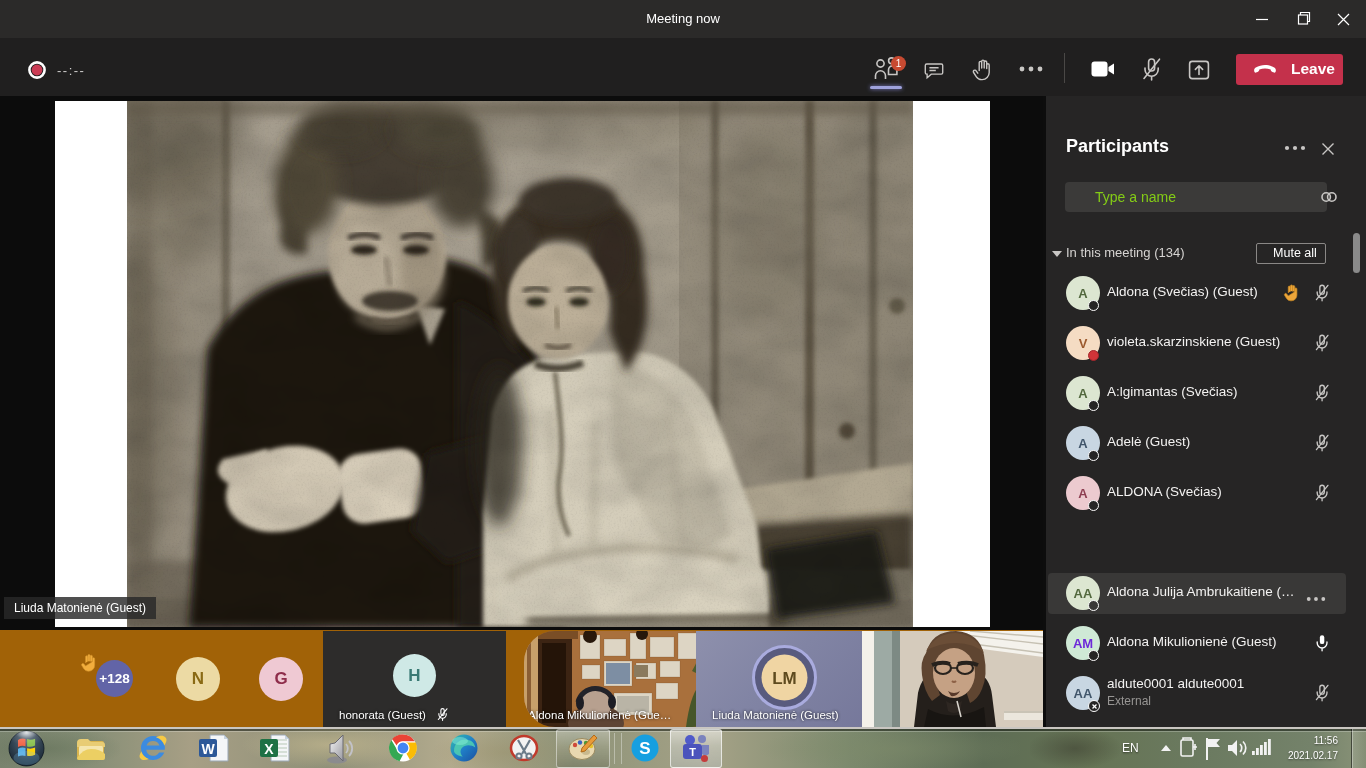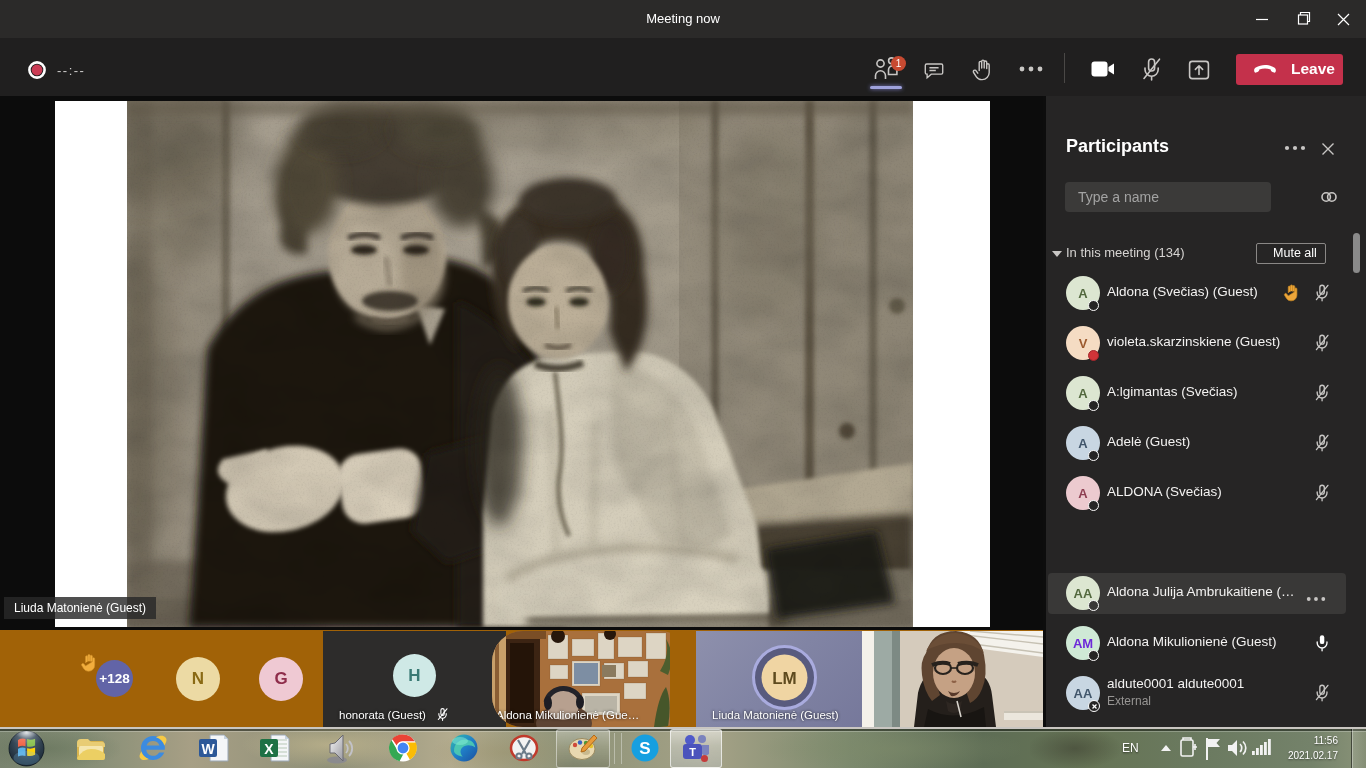--- a/index.html
+++ b/index.html
@@ -262,21 +262,21 @@
       <svg class="abs" style="left:112px;bottom:5px" width="15" height="15" viewBox="0 0 25 27">
         <g stroke="#ffffff" stroke-width="2" fill="none" stroke-linecap="round">
           <rect x="9.6" y="3" width="6" height="12" rx="3"></rect>
           <path d="M6 12 v1.6 a6.6 6.6 0 0 0 13.2 0 V12"></path>
           <path d="M12.6 20.8 V24"></path>
           <path d="M20.5 3.2 L5 22.5"></path>
         </g>
       </svg>
     </div>
 
-    <div class="tile" style="left:492px;width:199px;border-radius:31px;">
+    <div class="tile" style="left:524px;width:199px;border-radius:31px;">
       <svg width="178" height="96" viewBox="0 0 178 96">
         <rect width="178" height="96" fill="#a9703c"></rect>
         <rect x="0" y="0" width="14" height="96" fill="#c8a06a"></rect>
         <rect x="3" y="0" width="4" height="96" fill="#8a5e34"></rect>
         <rect x="14" y="6" width="34" height="90" fill="#3c2413"></rect>
         <rect x="18" y="12" width="24" height="80" fill="#241408"></rect>
         <rect x="14" y="0" width="40" height="8" fill="#7a4e26"></rect>
         <g fill="#ddd5c4" stroke="#69432033" stroke-width="1">
           <rect x="56" y="4" width="20" height="24"></rect>
           <rect x="80" y="8" width="22" height="17"></rect>
@@ -370,21 +370,21 @@
       <g fill="#c8c6c4">
           <circle cx="3" cy="4" r="2.1"></circle>
           <circle cx="11" cy="4" r="2.1"></circle>
           <circle cx="19" cy="4" r="2.1"></circle>
         </g>
     </svg>
     <svg class="abs" style="left:275px;top:46px" width="14" height="14" viewBox="0 0 14 14">
       <path d="M1.5 1.5 L12.5 12.5 M12.5 1.5 L1.5 12.5" stroke="#c8c6c4" stroke-width="1.4"></path>
     </svg>
 
-    <div class="abs" style="left:19px;top:86px;width:206px;height:30px;background:#3b3a39;border-radius:4px;color:#a3a3a3;font-size:14px;line-height:30px;padding-left:13px;">Type a name</div>
+    <div class="abs" style="left:19px;top:86px;width:262px;height:30px;background:#3b3a39;border-radius:4px;color:#84cc16;font-size:14px;line-height:30px;padding-left:30px;">Type a name</div>
     <svg class="abs" style="left:274px;top:94px" width="18" height="14" viewBox="0 0 18 14">
       <g stroke="#c8c6c4" stroke-width="1.6" fill="none">
         <circle cx="6.2" cy="7" r="4.2"></circle>
         <circle cx="11.8" cy="7" r="4.2"></circle>
       </g>
     </svg>
 
     <svg class="abs" style="left:6px;top:153px" width="10" height="9" viewBox="0 0 10 9">
         <path d="M0 2 H10 L5 8 Z" fill="#c8c6c4"></path>
       </svg>

